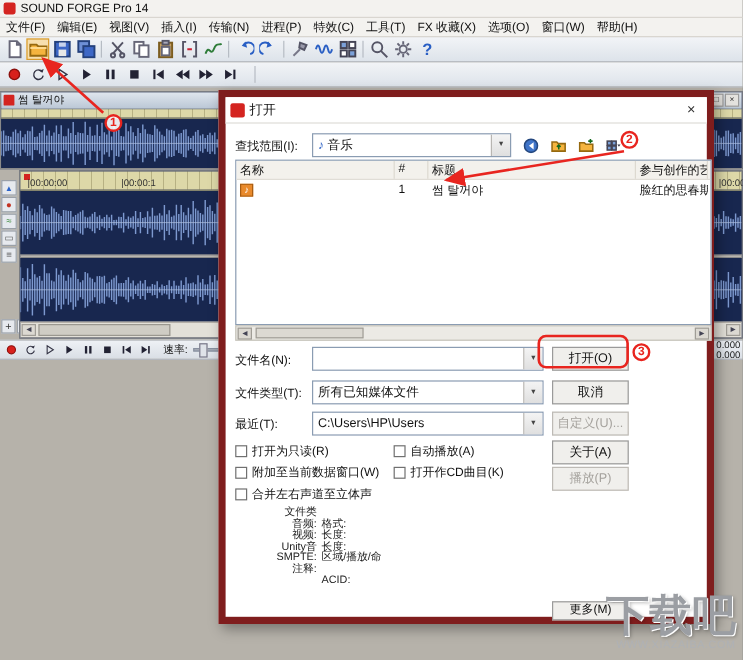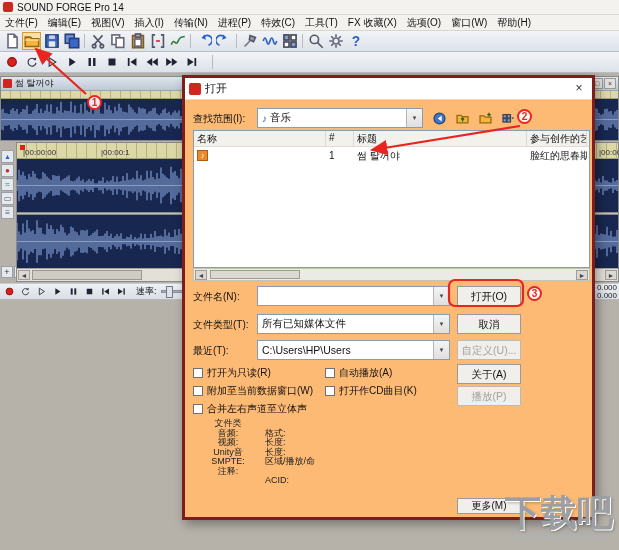--- a/index.html
+++ b/index.html
@@ -49,22 +49,22 @@
   .harr{width:12px;height:10px;background:#dcd9d2;border:1px solid #a09d96;text-align:center;line-height:9px;flex:0 0 auto}
   .hthumb2{position:absolute;left:15px;top:1px;width:110px;height:10px;background:#cfccc4;border:1px solid #9a978f}
   .transportbar2{position:absolute;top:283px;left:0;right:0;height:17px;background:linear-gradient(#eef1f5,#d9dee5);
     border-top:1px solid #c6cad1;border-bottom:1px solid #b4b8bf;display:flex;align-items:center;padding-left:2px;gap:1px;z-index:3}
   .tbgroup{display:inline-flex;gap:1px;align-items:center}
   .rate-label{font-size:9px;margin:0 3px 0 6px;white-space:nowrap}
   .slider-track{position:relative;width:320px;height:3px;background:#aab0ba;border:1px solid #8890a0;display:inline-block}
   .slider-thumb{position:absolute;left:4px;top:-5px;width:7px;height:12px;background:#dfe3e9;border:1px solid #778}
   .statvals{position:absolute;top:284px;right:2px;text-align:right;font-size:8px;line-height:8px;color:#222;z-index:3}
   
-  .dialog{position:absolute;top:75px;left:182px;width:413px;height:445px;background:#fdba74;
-    border:3px solid #7f1d1d;box-shadow:3px 4px 10px rgba(0,0,0,.35);z-index:20}
+  .dialog{position:absolute;top:75px;left:182px;width:413px;height:445px;background:#ffffff;
+    border:6px solid #7f1d1d;box-shadow:3px 4px 10px rgba(0,0,0,.35);z-index:20}
   .dlg-title{height:22px;background:#fff;border-bottom:1px solid #dedcd8;display:flex;align-items:center;
     padding:0 4px;font-size:11px;gap:4px}
   .dlg-icon{width:12px;height:12px;background:#d42420;border-radius:2px;flex:0 0 auto}
   .dlg-close{margin-left:auto;width:18px;height:16px;text-align:center;line-height:15px;font-size:12px;color:#333}
   .fldlabel{position:absolute;font-size:10px;color:#111;white-space:nowrap}
   .combo{position:absolute;height:20px;background:#fff;border:1px solid #8a9cb2;font-size:10.5px;
     display:flex;align-items:center;padding-left:4px;overflow:hidden}
   .combo .arr{position:absolute;right:0;top:0;width:16px;height:100%;background:linear-gradient(#f4f4f4,#dfdfdf);
     border-left:1px solid #b8b6b2;text-align:center;font-size:7px;line-height:18px;color:#444;padding:0}
   .combo .note{color:#2a5fc4;font-size:10px;margin-right:3px}
@@ -83,21 +83,21 @@
   .hthumb{position:absolute;left:16px;top:1px;width:90px;height:9px;background:#dcd9d2;border:1px solid #a09d96}
   .dlgbtns{position:absolute;left:272px;top:208px;width:64px}
   .dbtn{position:absolute;left:0;width:64px;height:20px;background:#f0efec;border:1px solid #9a9a9a;
     font-size:10.5px;text-align:center;line-height:18px;white-space:nowrap;overflow:hidden}
   .dbtn.off{color:#a5a29d;border-color:#bdbab5}
   .cbrow{position:absolute;left:8px;display:flex;align-items:center;font-size:10px;white-space:nowrap}
   .cbitem{display:inline-flex;align-items:center;gap:4px}
   .cbbox{width:10px;height:10px;background:#fff;border:1px solid #707070;flex:0 0 auto}
   .details{position:absolute;left:10px;top:341px}
   .drow{display:flex;height:9.5px;font-size:9px;color:#222;line-height:9.5px}
-  .dl{width:70px;text-align:center;padding-right:4px;white-space:nowrap}
+  .dl{width:70px;text-align:right;padding-right:4px;white-space:nowrap}
   .dr{width:118px;text-align:left;white-space:nowrap}
   .morebtn{position:absolute;left:272px;top:420px;width:64px;height:16px;background:#f0efec;border:1px solid #9a9a9a;
     font-size:10px;text-align:center;line-height:14px}
   
   .ann{position:absolute;top:0;left:0;z-index:40;pointer-events:none}
   .badge{position:absolute;width:15px;height:15px;border:2px solid #e8251f;border-radius:50%;
     background:rgba(255,255,255,.9);color:#e8251f;font-size:10px;font-weight:bold;text-align:center;
     line-height:12px;z-index:45}
   .watermark{position:absolute;right:6px;bottom:8px;text-align:right;z-index:50}
   .wm-title{font-size:36px;font-weight:bold;color:#9b9ea3;line-height:38px;

